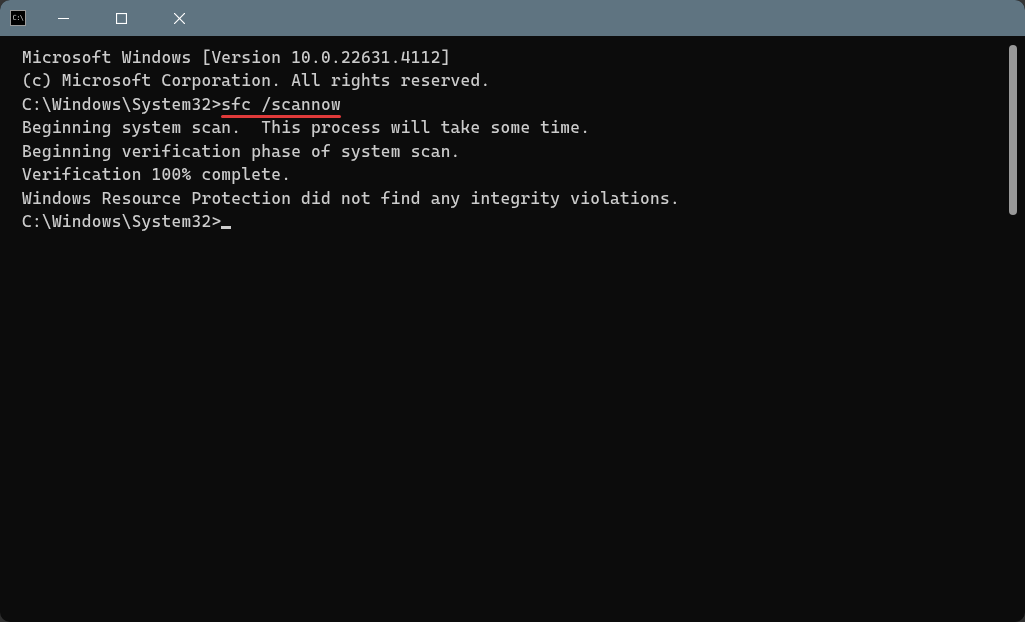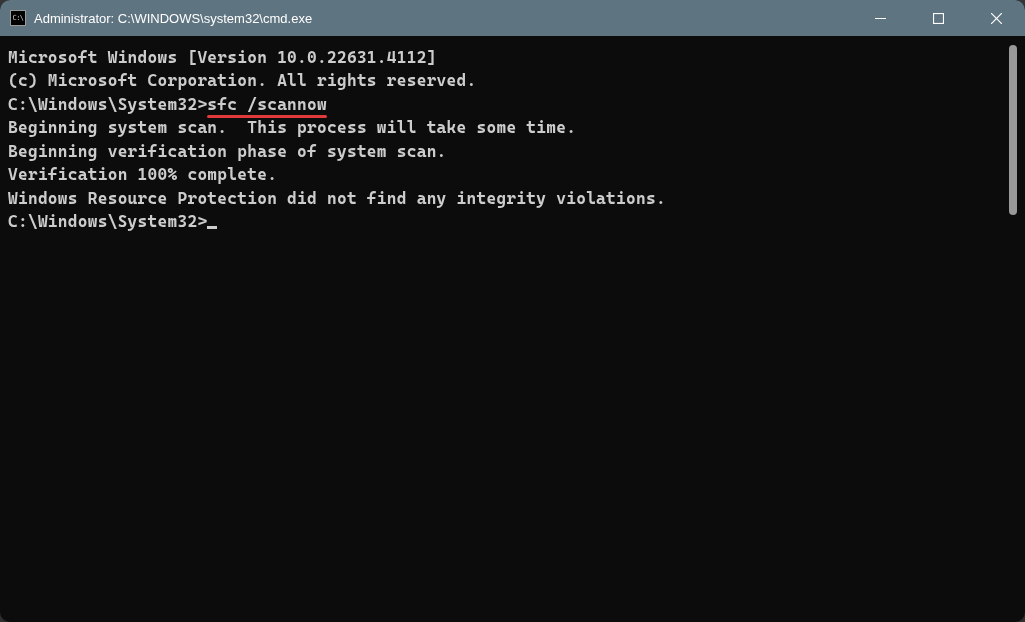--- a/index.html
+++ b/index.html
@@ -75,22 +75,21 @@
       width: 11px;
       height: 11px;
       stroke: #ffffff;
       stroke-width: 1.2;
       fill: none;
     }
     .terminal-area {
       flex: 1;
       display: flex;
       position: relative;
-      padding: 6px 6px 6px 6px;
-      font-weight: bold;
+      padding: 6px 6px 6px 20px;
     }
     .terminal {
       flex: 1;
       background: #0c0c0c;
       color: #cccccc;
       font-family: 'Consolas', 'Cascadia Mono', monospace;
       font-size: 16.5px;
       line-height: 1.42;
       white-space: pre;
       overflow: hidden;
@@ -141,21 +140,20 @@
     }
   </style>
 </head>
 <body>
 
 <div class="window">
   <div class="titlebar">
     <div class="titlebar-icon">
       <span class="titlebar-icon-inner">C:\</span>
     </div>
-    <div class="titlebar-text">Administrator: C:\WINDOWS\system32\cmd.exe</div>
     <div class="titlebar-controls">
       <div class="titlebar-btn">
         <svg viewBox="0 0 11 11">
             <line x1="0" y1="5.5" x2="11" y2="5.5"></line>
           </svg>
       </div>
       <div class="titlebar-btn">
         <svg viewBox="0 0 11 11">
             <rect x="0.5" y="0.5" width="10" height="10"></rect>
           </svg>

